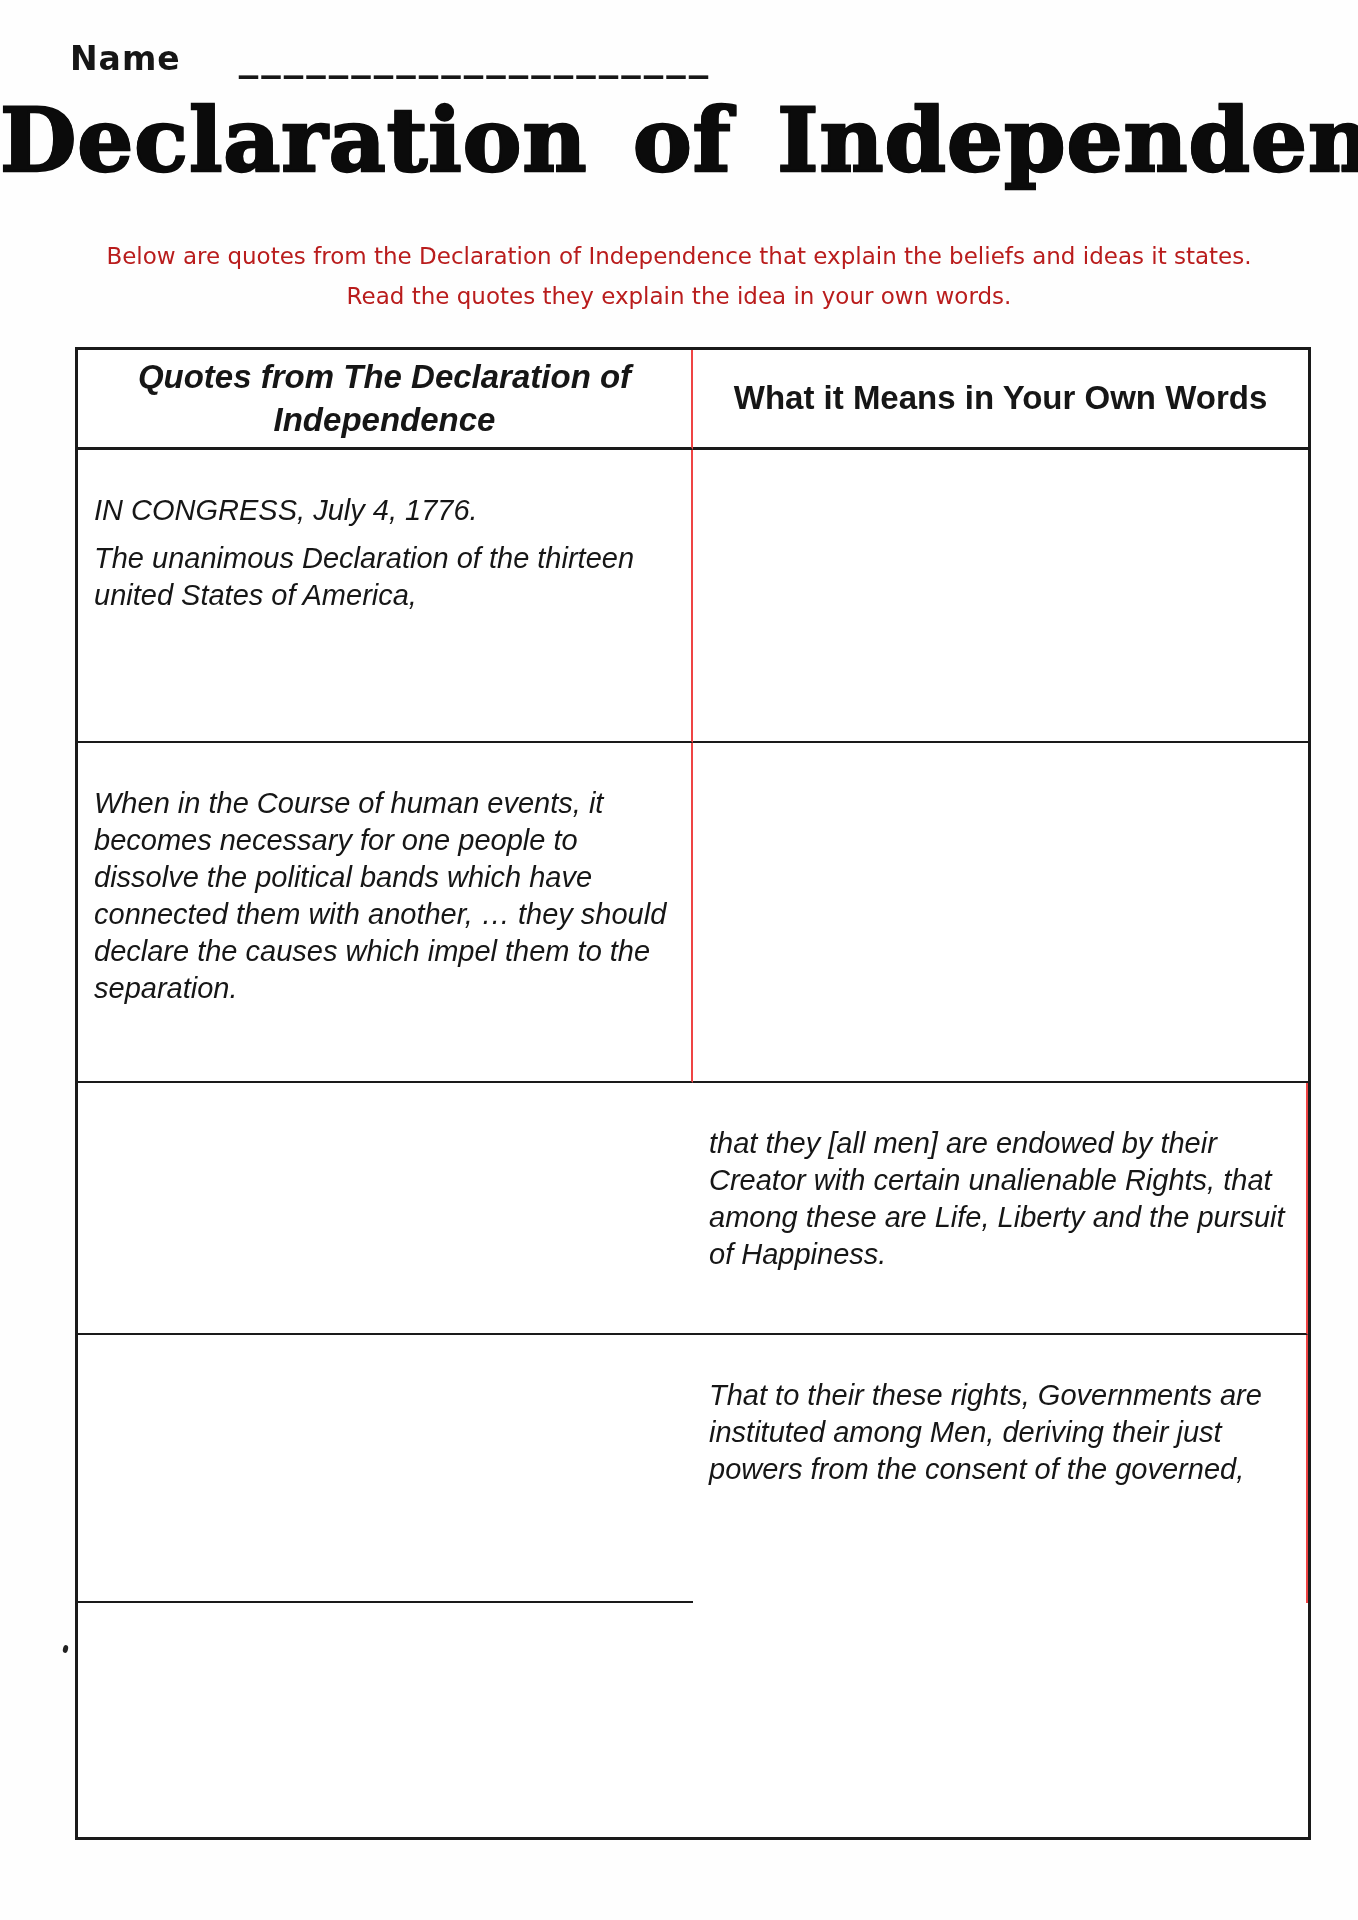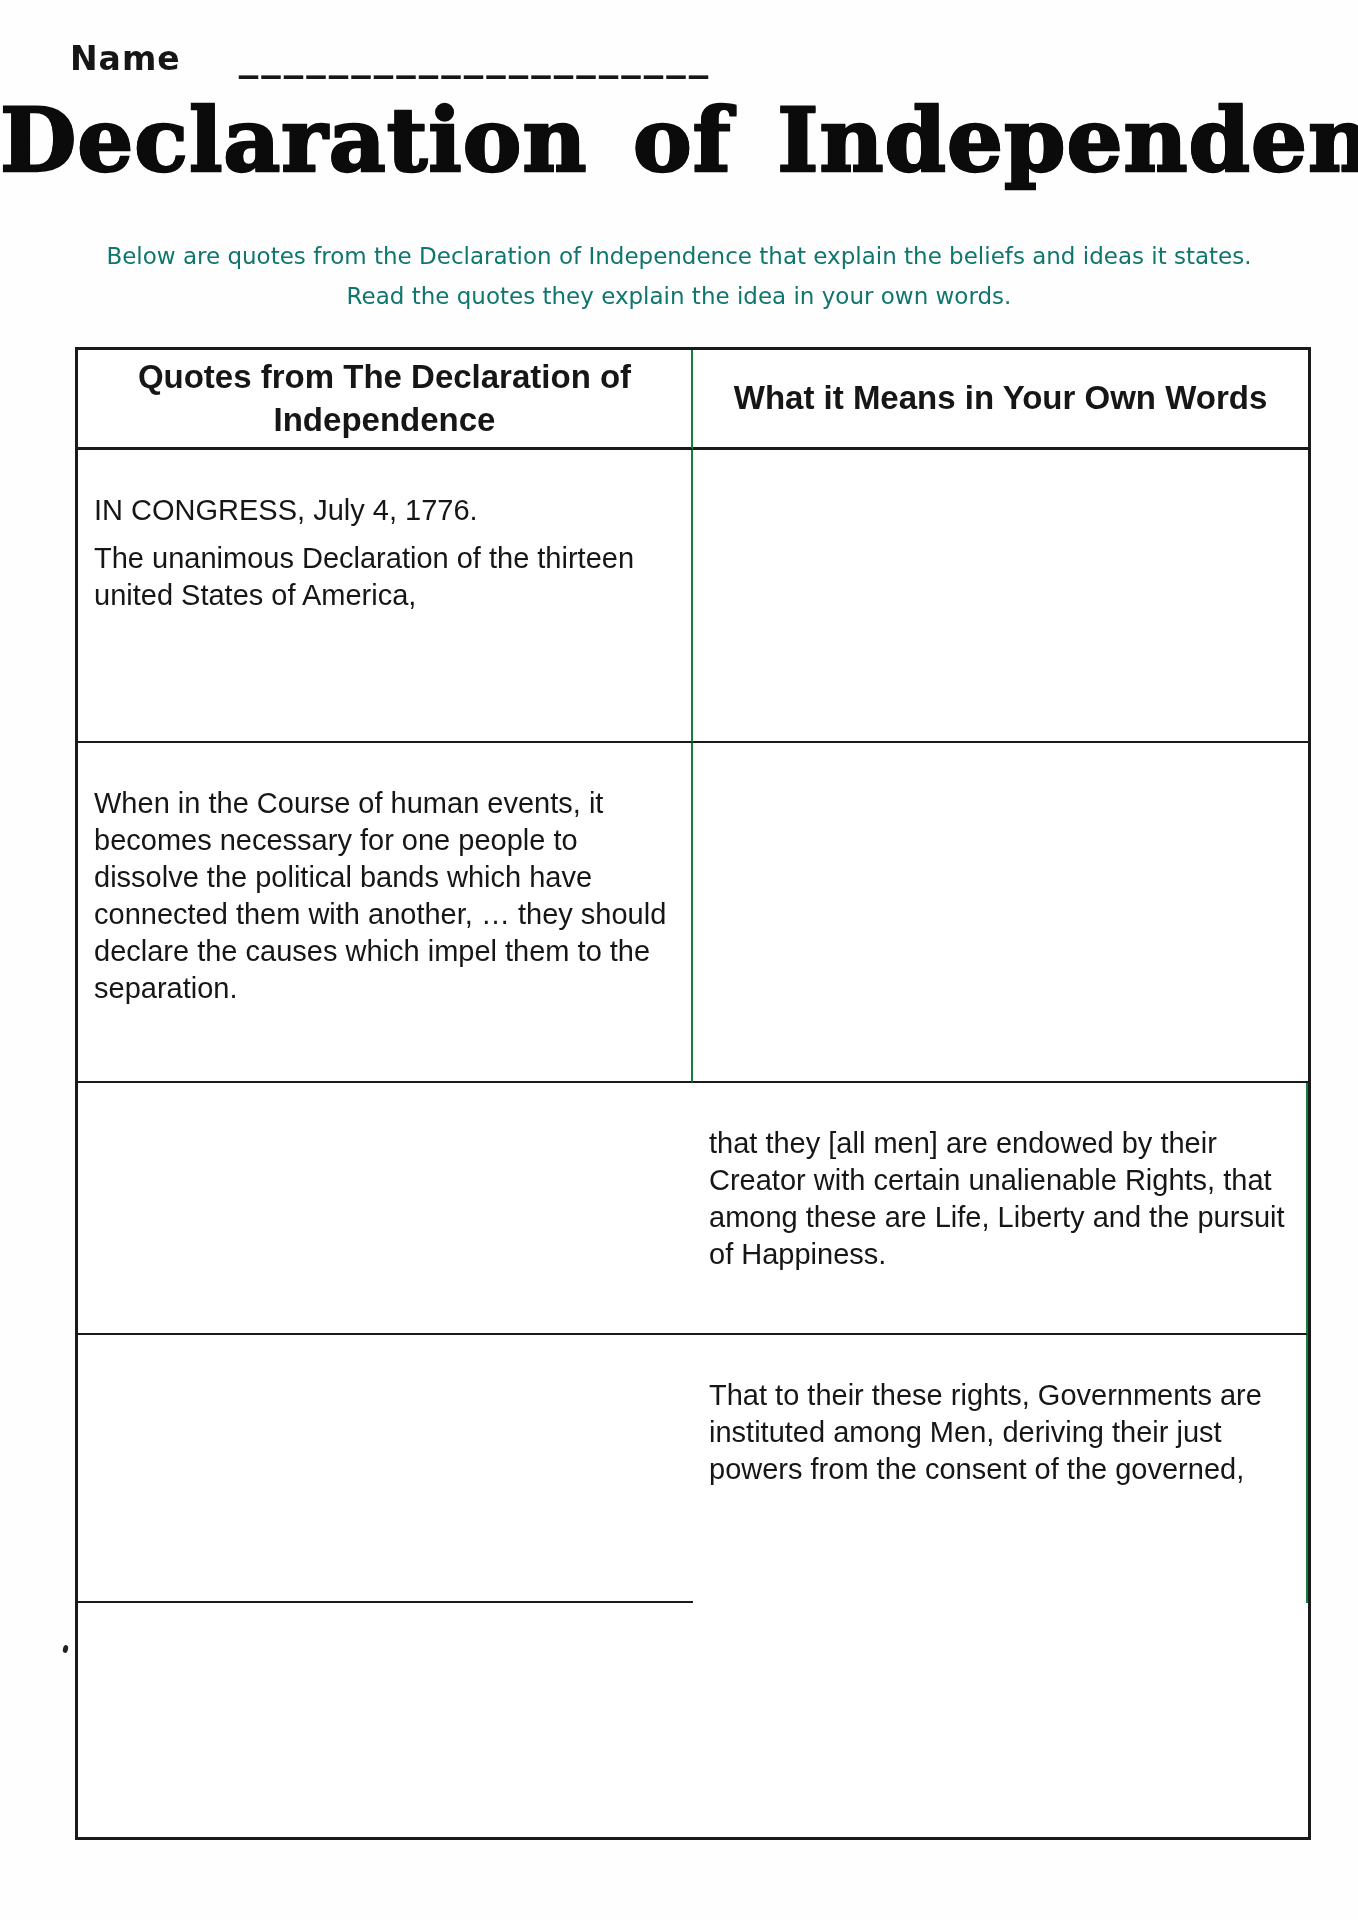--- a/index.html
+++ b/index.html
@@ -68,42 +68,42 @@
   
   .instructions {
     position: absolute;
     top: 236px;
     left: 40px;
     right: 40px;
     text-align: center;
     font-family: cursive, "DejaVu Sans", sans-serif;
     font-size: 23px;
     line-height: 40px;
-    color: #0f766e;
+    color: #b91c1c;
   }
 
   
   .quotes-table {
     position: absolute;
     left: 75px;
     top: 347px;
     width: 1236px;
     height: 1493px;
     box-sizing: border-box;
     border: 3px solid #1a1a1a;
     display: grid;
     grid-template-columns: 1fr 1fr;
     grid-template-rows: 100px 293px 340px 252px 268px auto;
     background: #ffffff;
   }
   .cell {
     box-sizing: border-box;
     border-bottom: 2px solid #1a1a1a;
   }
-  .cell.col-left { border-right: 2px solid #15803d; }
+  .cell.col-left { border-right: 2px solid #ef4444; font-style: italic; }
   .cell.row-last { border-bottom: none; }
   .cell.header-cell {
     border-bottom-width: 3px;
     display: flex;
     align-items: center;
     justify-content: center;
     text-align: center;
     font-weight: bold;
     font-size: 33px;
     line-height: 1.3;

